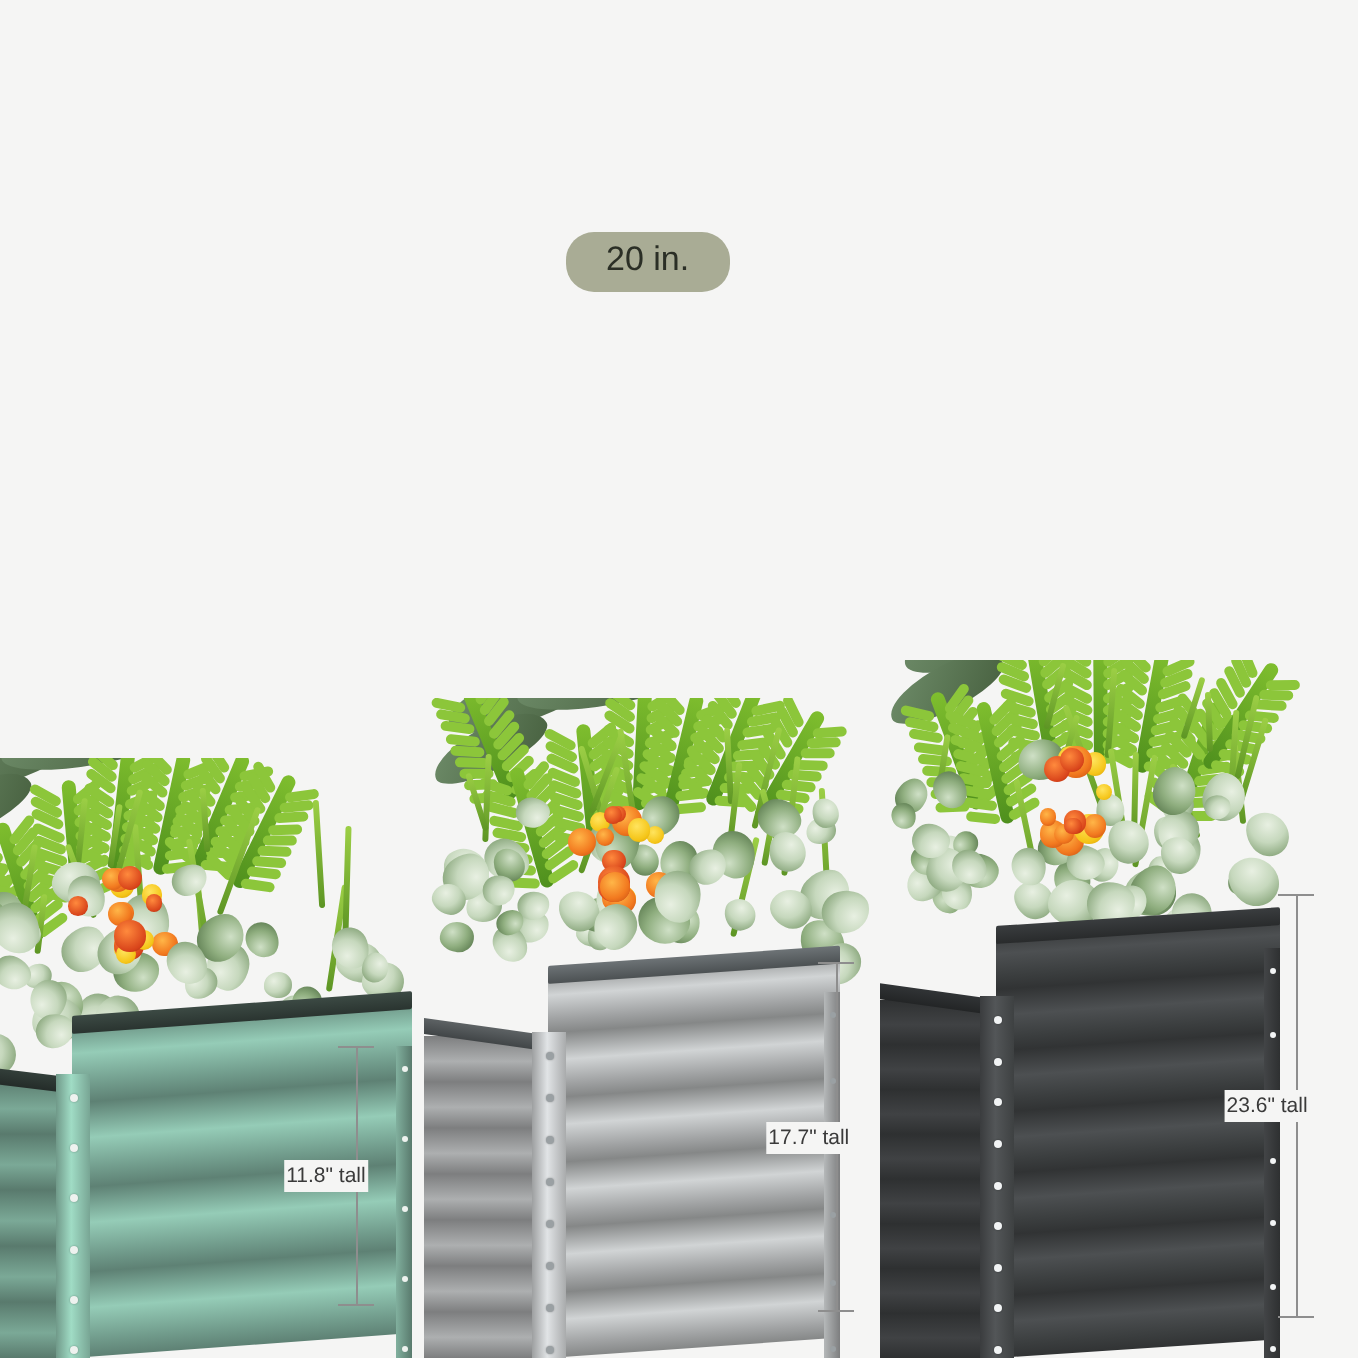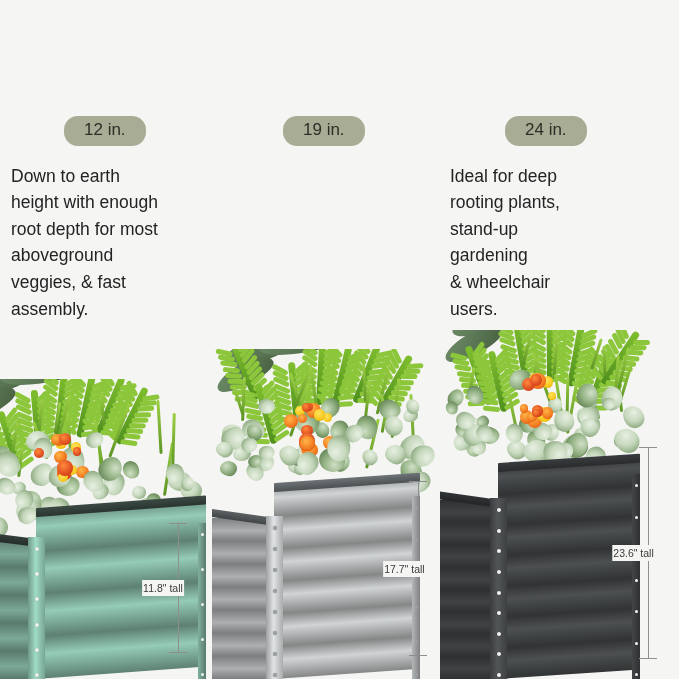--- a/index.html
+++ b/index.html
@@ -130,43 +130,25 @@
   .dim.l3 .dlabel{transform:translate(-84%,-50%);}
 </style>
 </head>
 <body>
 
 <div class="page">
 
 
   <div class="cols">
 
-    <div class="col c1">
-      <div class="badge">12 in.</div>
-      <div class="body-text">Down to earth
-height with enough
-root depth for most
-aboveground
-veggies, &amp; fast
-assembly.</div>
+
+    <div class="col c2">
+      <div class="badge">20 in.</div>
     </div>
 
-    <div class="col c2">
-      <div class="badge">19 in.</div>
-    </div>
-
-    <div class="col c3">
-      <div class="badge">24 in.</div>
-      <div class="body-text">Ideal for deep
-rooting plants,
-stand-up
-gardening
-&amp; wheelchair
-users.</div>
-    </div>
 
   </div>
 
   <div class="photos">
 
     <div class="shot s1">
       <div class="plants" style="bottom:150px;height:170px;">
           <div class="bigleaf" style="left:10px;top:6px;width:78px;height:26px;transform:rotate(-18deg);"></div>
           <div class="bigleaf" style="left:46px;top:0px;width:86px;height:24px;transform:rotate(-8deg);"></div>
           <div class="bigleaf" style="left:2px;top:34px;width:62px;height:22px;transform:rotate(-26deg);"></div>

